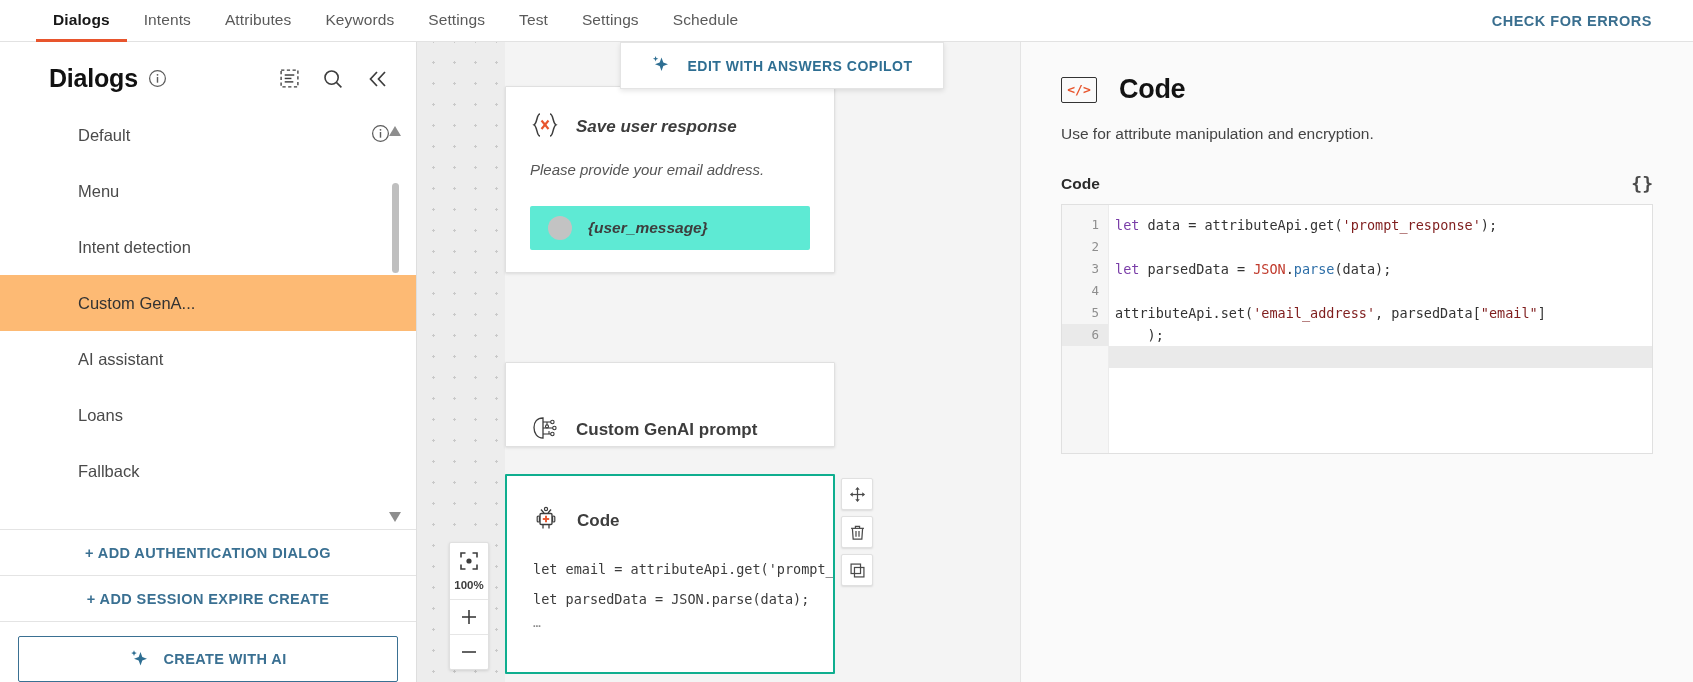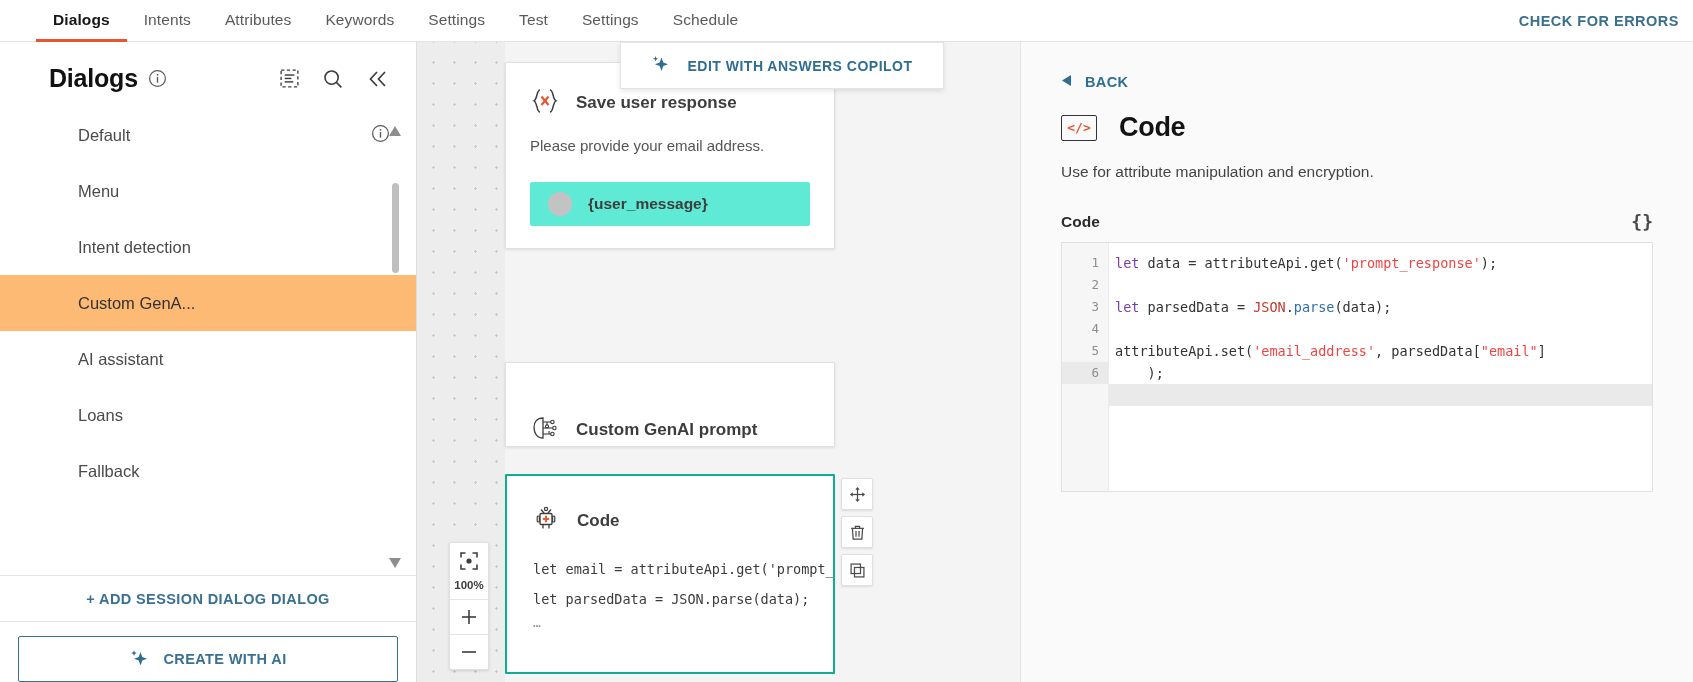--- a/index.html
+++ b/index.html
@@ -25,21 +25,21 @@
     padding: 0 17px;
     font-size: 15.5px; color: #5a5a5a;
     letter-spacing: .1px;
     cursor: pointer;
     border-bottom: 3px solid transparent;
     position: relative; top: 1px;
   }
   .tab.active { color: #171717; font-weight: bold; border-bottom-color: #e8552d; }
   .topnav-spacer { flex: 1; }
   .check-errors {
-    display: flex; align-items: center; padding-right: 14px;
+    display: flex; align-items: center; padding-right: 41px;
     color: #3a6f8f; font-size: 14.5px; font-weight: bold;
     letter-spacing: .5px; cursor: pointer;
   }
 
   
   .body { flex: 1; display: flex; min-height: 0; position: relative; }
 
   
   .sidebar {
     width: 417px; min-width: 417px;
@@ -209,21 +209,21 @@
   .gutter div { padding-right: 9px; }
   .gutter div.cur { background: #eaeaea; }
   .code-area {
     flex: 1; padding-top: 9px;
     font-family: "DejaVu Sans Mono", monospace; font-size: 13.5px;
     line-height: 22px; color: #333; white-space: pre; overflow: hidden;
   }
   .code-line { padding-left: 6px; }
   .code-line.cur { background: #eaeaea; }
   .tok-kw { color: #7a3ea8; }
-  .tok-str { color: #ef4444; }
+  .tok-str { color: #7f1d1d; }
   .tok-cls { color: #c0392b; }
   .tok-fn { color: #2e6fa8; }
   .tok-pl { color: #333; }
 </style>
 </head>
 <body>
 
 <div class="app">
 
   <div class="topnav">
@@ -338,38 +338,41 @@
           <div class="sb-arrow down">
             <svg width="14" height="12" viewBox="0 0 14 12">
                 <polygon points="7,11 1,1 13,1" fill="#8e8e8e"></polygon>
               </svg>
           </div>
         </div>
       </div>
 
       <div class="sb-actions">
         <div class="sb-action">
-          <span>+ ADD SESSION DIALOG DIALOG</span>
+          <span>+ ADD AUTHENTICATION DIALOG</span>
+        </div>
+        <div class="sb-action">
+          <span>+ ADD SESSION EXPIRE CREATE</span>
         </div>
         <div class="sb-create">
           <span>
             <svg width="20" height="20" viewBox="0 0 20 20">
                 <polygon points="11.5,4 13.3,9 18,10.8 13.3,12.6 11.5,17.5 9.7,12.6 5,10.8 9.7,9" fill="#2e6e92"></polygon>
                 <polygon points="5,2.2 5.8,4.3 7.8,5.1 5.8,5.9 5,8 4.2,5.9 2.2,5.1 4.2,4.3" fill="#2e6e92"></polygon>
               </svg>
           </span>
           <span>CREATE WITH AI</span>
         </div>
       </div>
     </div>
 
     <div class="canvas">
       <div class="canvas-col"></div>
 
-      <div class="node" style="left:88px; top:20px; width:330px;">
+      <div class="node" style="left:88px; top:44px; width:330px;font-style:italic;">
         <div class="node-head">
           <span>
             <svg width="30" height="28" viewBox="0 0 30 28">
               <path d="M10 3 C6.5 3 7.5 12 4 13.8 C7.5 15.6 6.5 25 10 25" fill="none" stroke="#3d3d3d" stroke-width="1.5"></path>
               <path d="M20 3 C23.5 3 22.5 12 26 13.8 C22.5 15.6 23.5 25 20 25" fill="none" stroke="#3d3d3d" stroke-width="1.5"></path>
               <line x1="11.5" y1="9.5" x2="18.5" y2="18" stroke="#e8552d" stroke-width="2.1"></line>
               <line x1="18.5" y1="9.5" x2="11.5" y2="18" stroke="#e8552d" stroke-width="2.1"></line>
             </svg>
           </span>
           <span class="node-title">Save user response</span>
@@ -495,28 +498,20 @@
           <svg width="20" height="20" viewBox="0 0 20 20">
               <polygon points="10.5,3.5 12.3,8.4 17,10.2 12.3,12 10.5,16.9 8.7,12 4,10.2 8.7,8.4" fill="#2e6e92"></polygon>
               <polygon points="4.6,2 5.3,4 7.3,4.7 5.3,5.4 4.6,7.4 3.9,5.4 1.9,4.7 3.9,4" fill="#2e6e92"></polygon>
             </svg>
         </span>
         <span>EDIT WITH ANSWERS COPILOT</span>
       </div>
     </div>
 
     <div class="rightpanel">
-      <div class="back-link">
-        <span>
-          <svg width="12" height="13" viewBox="0 0 12 13">
-              <polygon points="10,1 10,12 1,6.5" fill="#2e6e92"></polygon>
-            </svg>
-        </span>
-        <span>BACK</span>
-      </div>
 
       <div class="panel-title-row">
         <div class="code-badge">
           <span>&lt;/&gt;</span>
         </div>
         <div class="panel-title">Code</div>
       </div>
 
       <div class="panel-desc">Use for attribute manipulation and encryption.</div>
 

